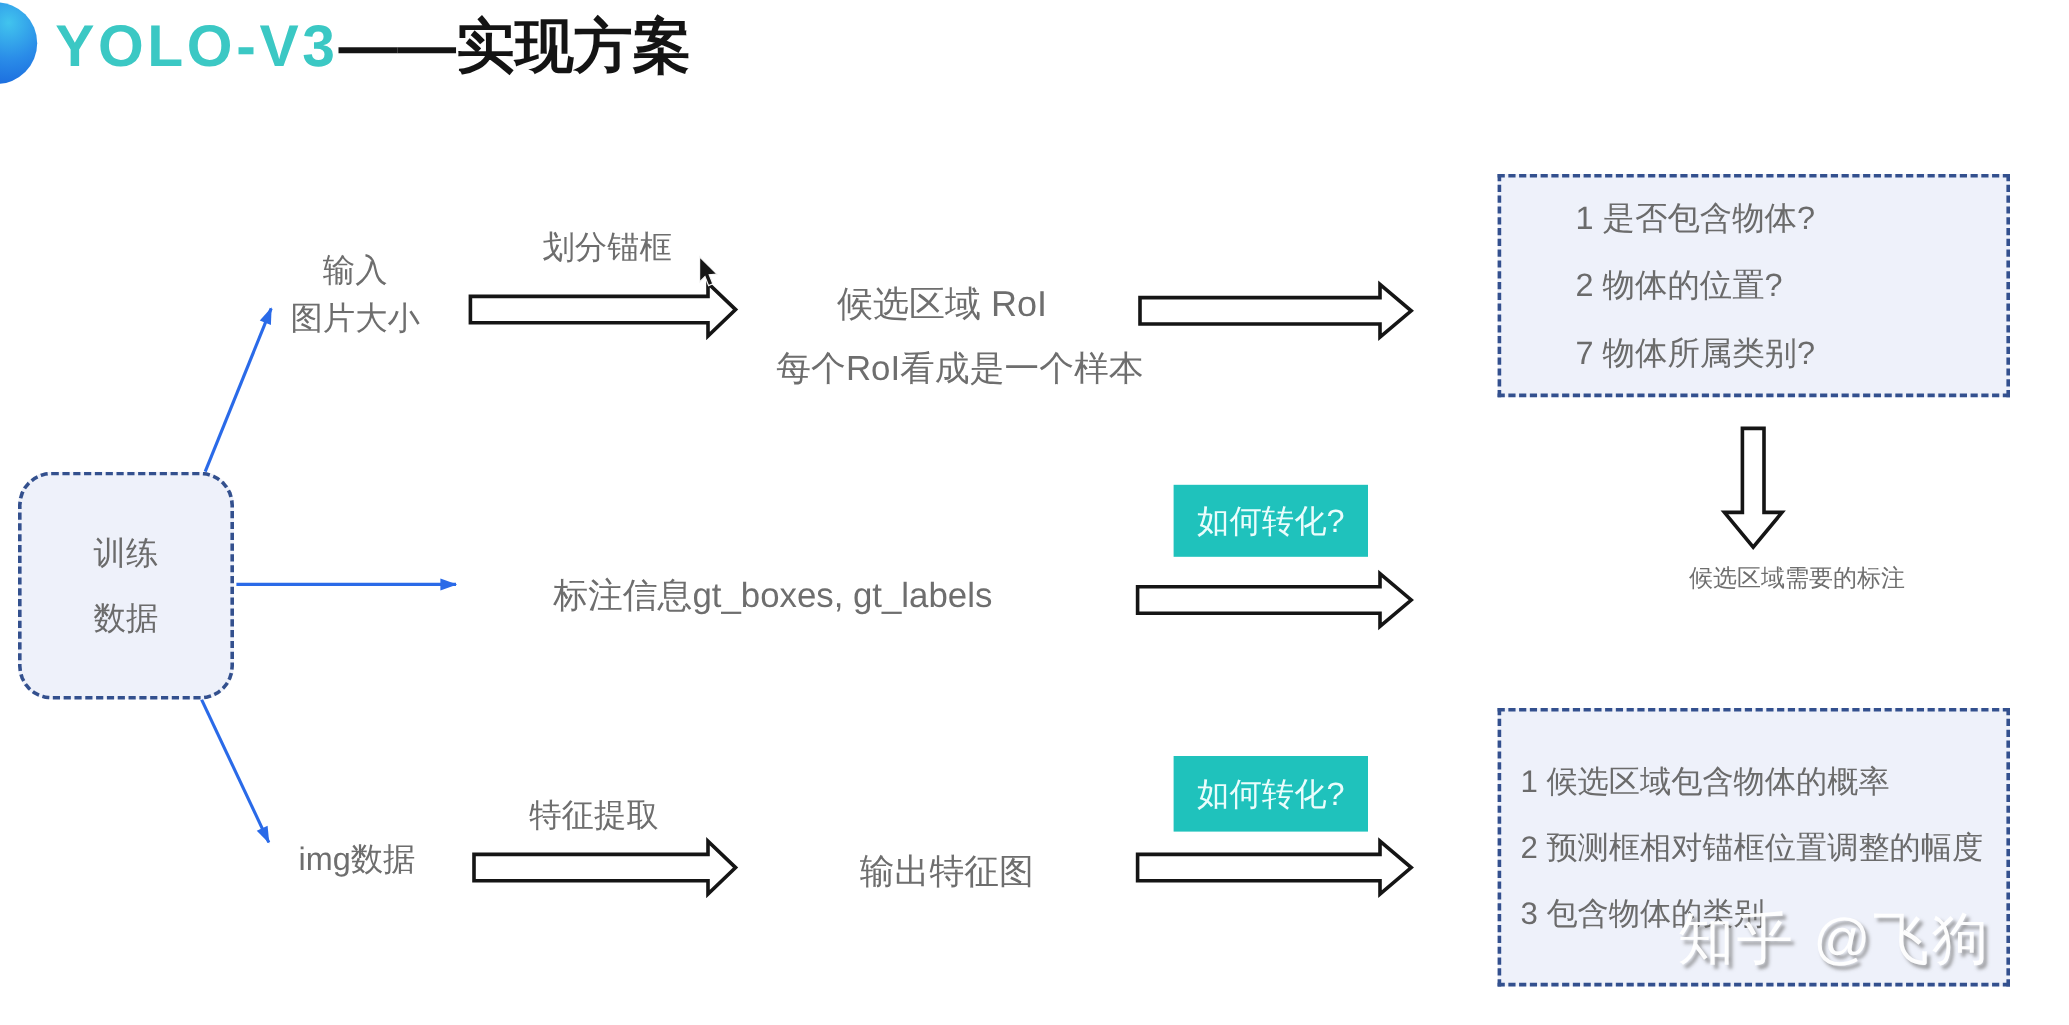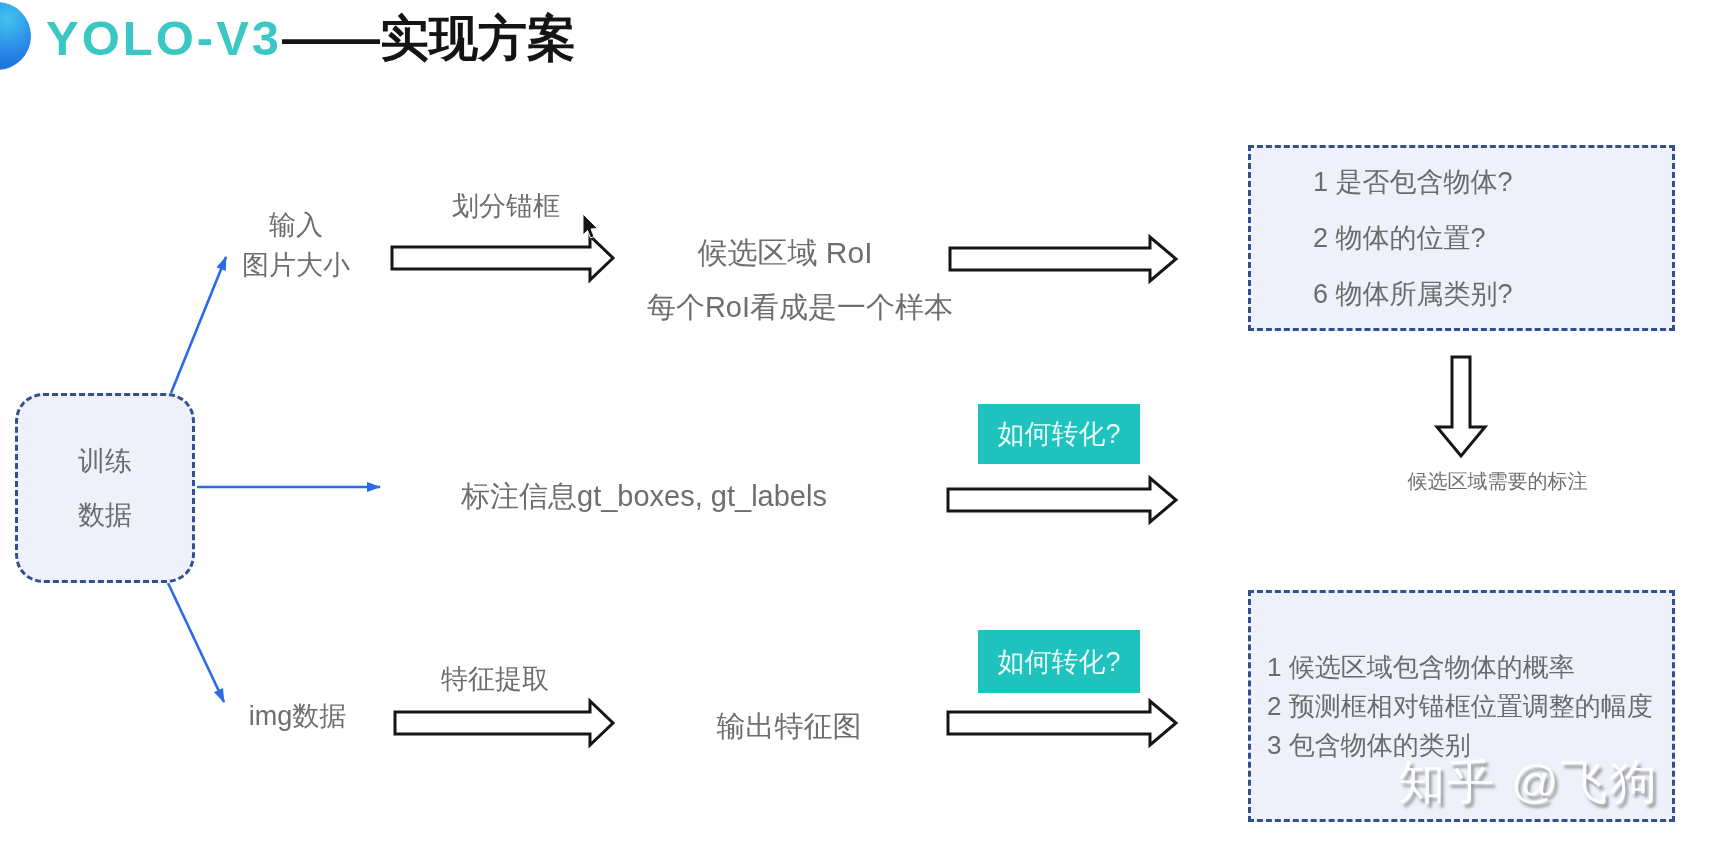--- a/index.html
+++ b/index.html
@@ -15,21 +15,21 @@
   .title{position:absolute;left:46px;top:6px;font-size:49px;white-space:nowrap;}
   .t-product{color:#3bc8c4;font-weight:700;letter-spacing:3px;}
   .t-sep,.t-rest{color:#141414;font-weight:800;}
   
   .dashbox{
     position:absolute;background:#eef1fa;border:3px dashed #33508e;box-sizing:border-box;
     display:flex;flex-direction:column;justify-content:center;color:#6b6b6b;
   }
   .box-train{left:15px;top:393px;width:180px;height:190px;align-items:center;gap:18px;font-size:27px;border-radius:28px;}
   .box-questions{left:1248px;top:145px;width:427px;height:186px;gap:20px;padding-left:62px;font-size:27px;}
-  .box-outputs{left:1248px;top:590px;width:427px;height:232px;gap:4px;padding-left:16px;font-size:26px;}
+  .box-outputs{left:1248px;top:590px;width:427px;height:232px;gap:20px;padding-left:16px;font-size:26px;}
   .dashbox span{display:block;}
   
   .lbl{position:absolute;color:#6e6e6e;white-space:nowrap;}
   .lbl-input{left:211px;top:205px;width:170px;font-size:27px;line-height:40px;text-align:center;}
   .lbl-anchor{left:430px;top:188px;width:152px;font-size:27px;text-align:center;}
   .lbl-roi-title{left:640px;top:233px;width:290px;font-size:30px;text-align:center;}
   .lbl-roi-sub{left:620px;top:288px;width:360px;font-size:29px;text-align:center;}
   .lbl-gt{left:430px;top:477px;font-size:29px;margin-left:31px;}
   .lbl-roi-annot{left:1330px;top:468px;width:335px;font-size:20px;text-align:center;}
   .lbl-img{left:240px;top:698px;width:115px;font-size:27px;text-align:center;}
@@ -91,21 +91,21 @@
   <div class="lbl lbl-input">
     <span>输入</span><br>
     <span>图片大小</span>
   </div>
   <div class="lbl lbl-anchor">划分锚框</div>
   <div class="lbl lbl-roi-title">候选区域 RoI</div>
   <div class="lbl lbl-roi-sub">每个RoI看成是一个样本</div>
   <div class="dashbox box-questions">
     <span>1 是否包含物体?</span>
     <span>2 物体的位置?</span>
-    <span>6 物体所属类别?</span>
+    <span>7 物体所属类别?</span>
   </div>
 
   <div class="lbl lbl-gt">标注信息gt_boxes, gt_labels</div>
   <div class="badge badge-1">如何转化?</div>
   <div class="lbl lbl-roi-annot">候选区域需要的标注</div>
 
   <div class="lbl lbl-img">img数据</div>
   <div class="lbl lbl-feat">特征提取</div>
   <div class="lbl lbl-featmap">输出特征图</div>
   <div class="badge badge-2">如何转化?</div>

